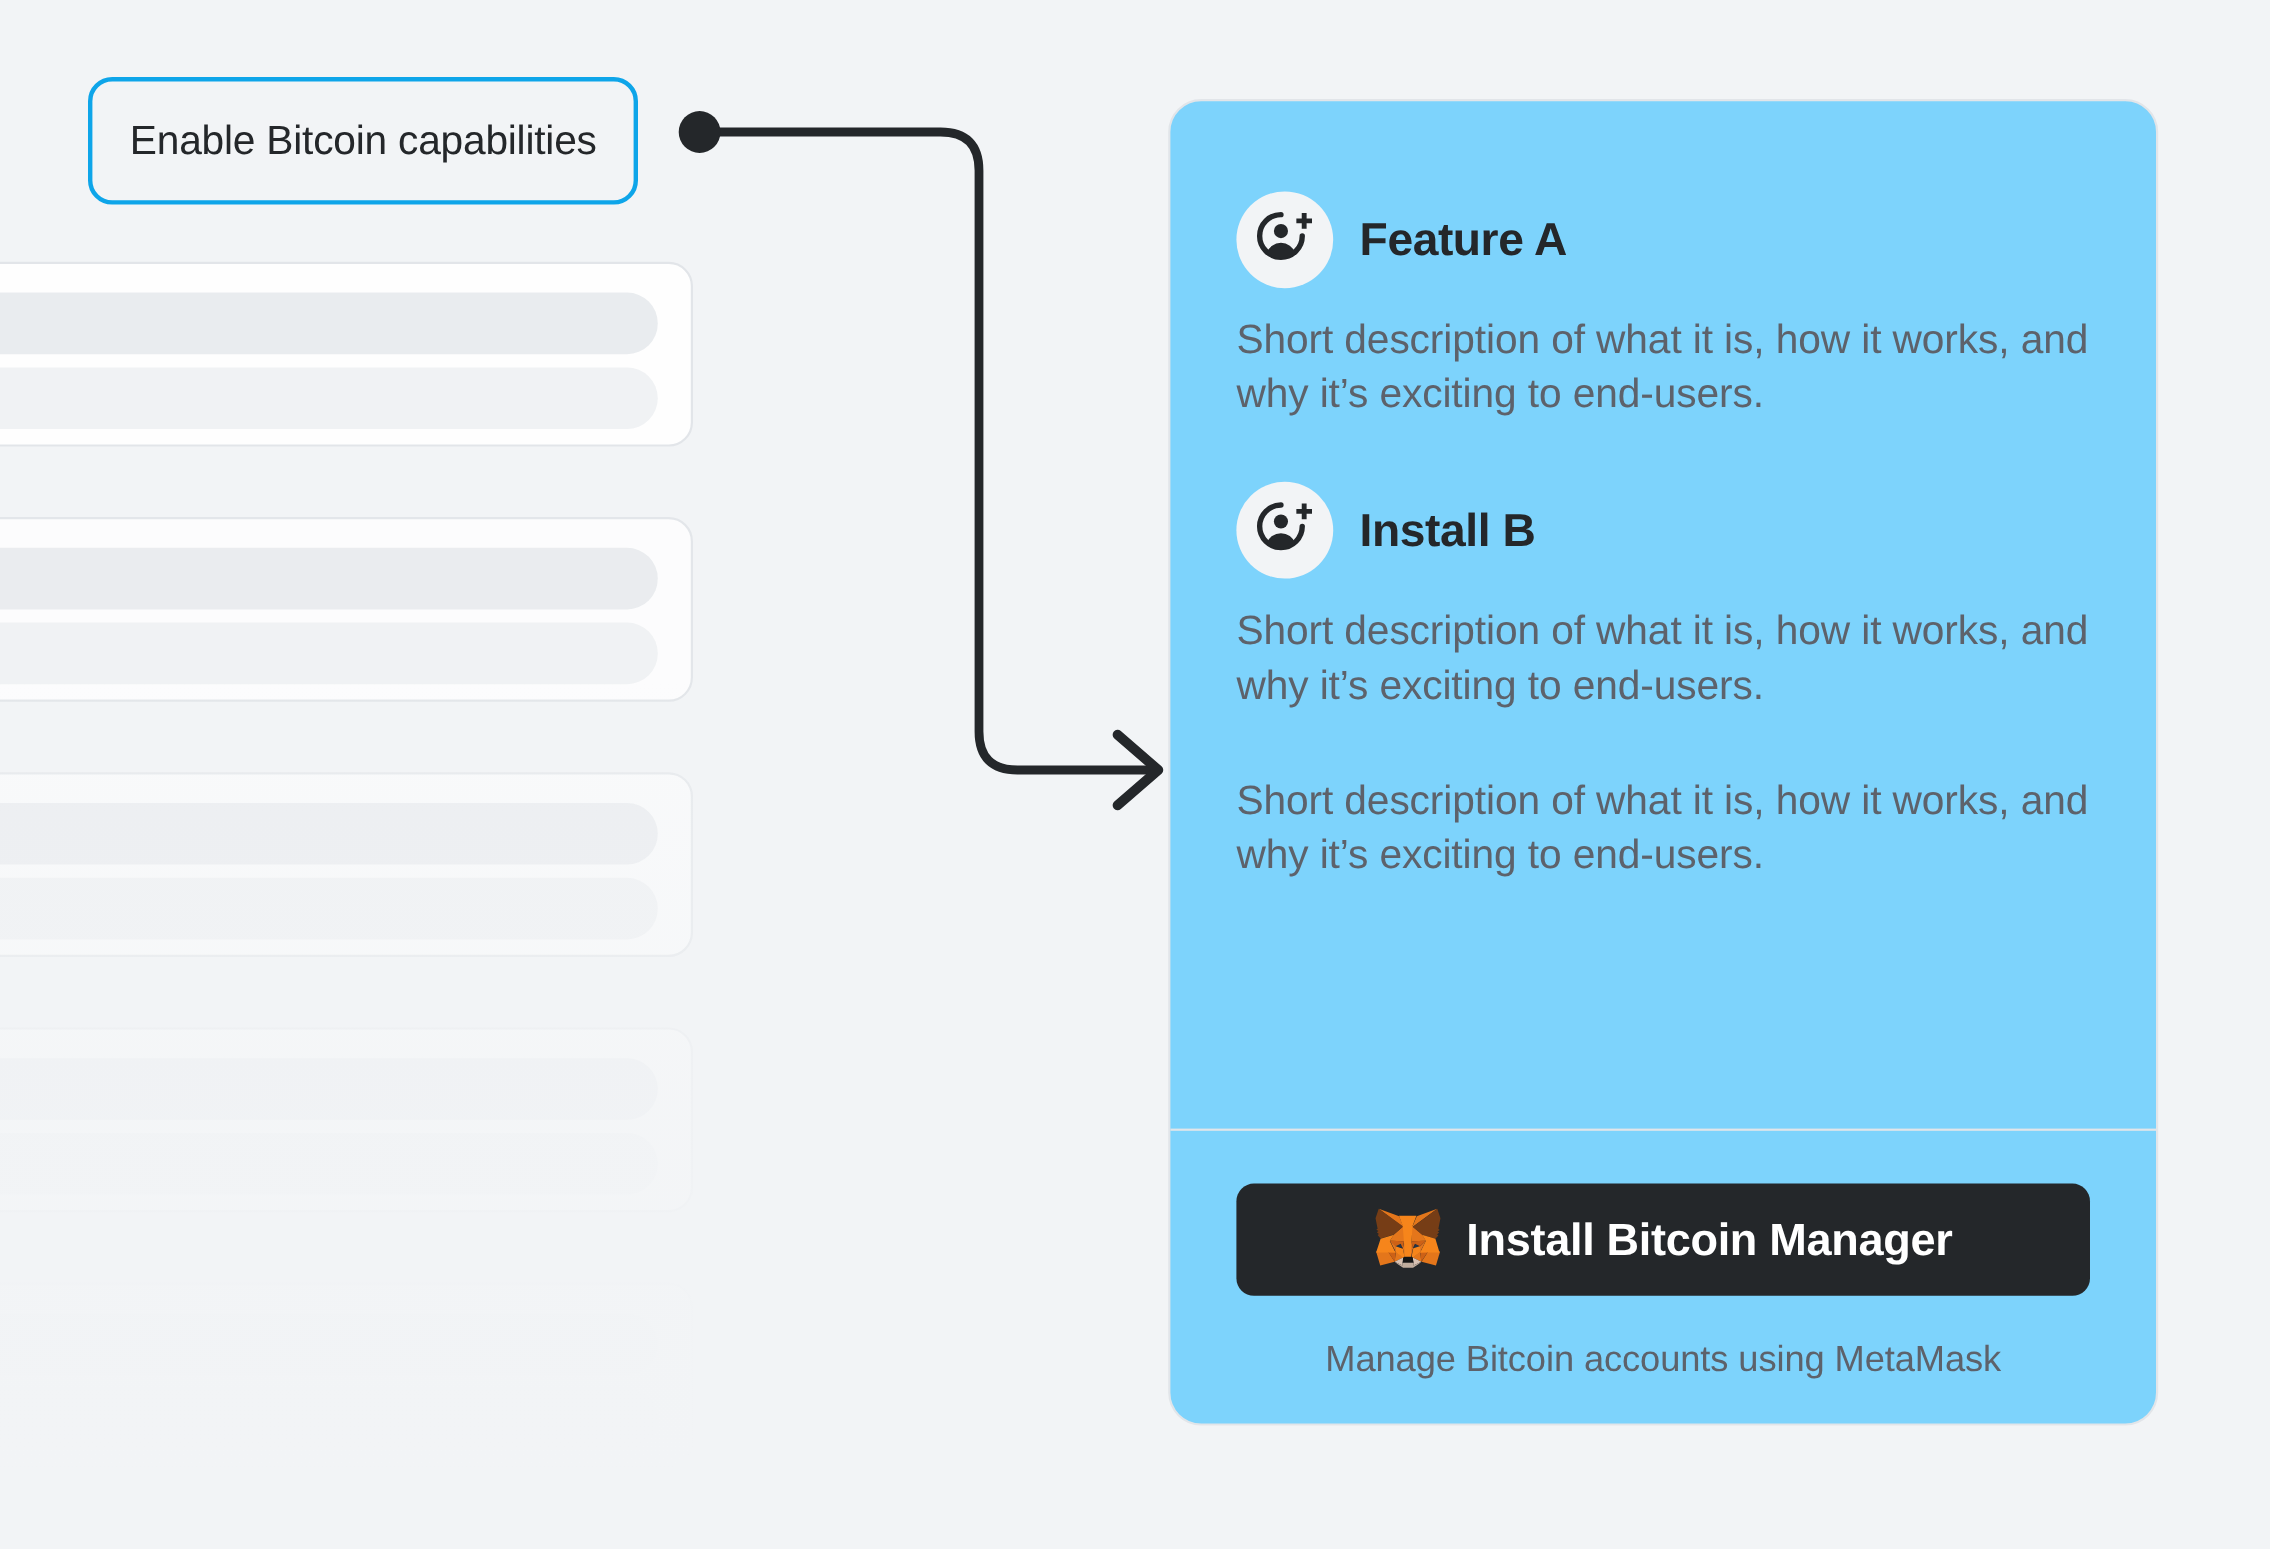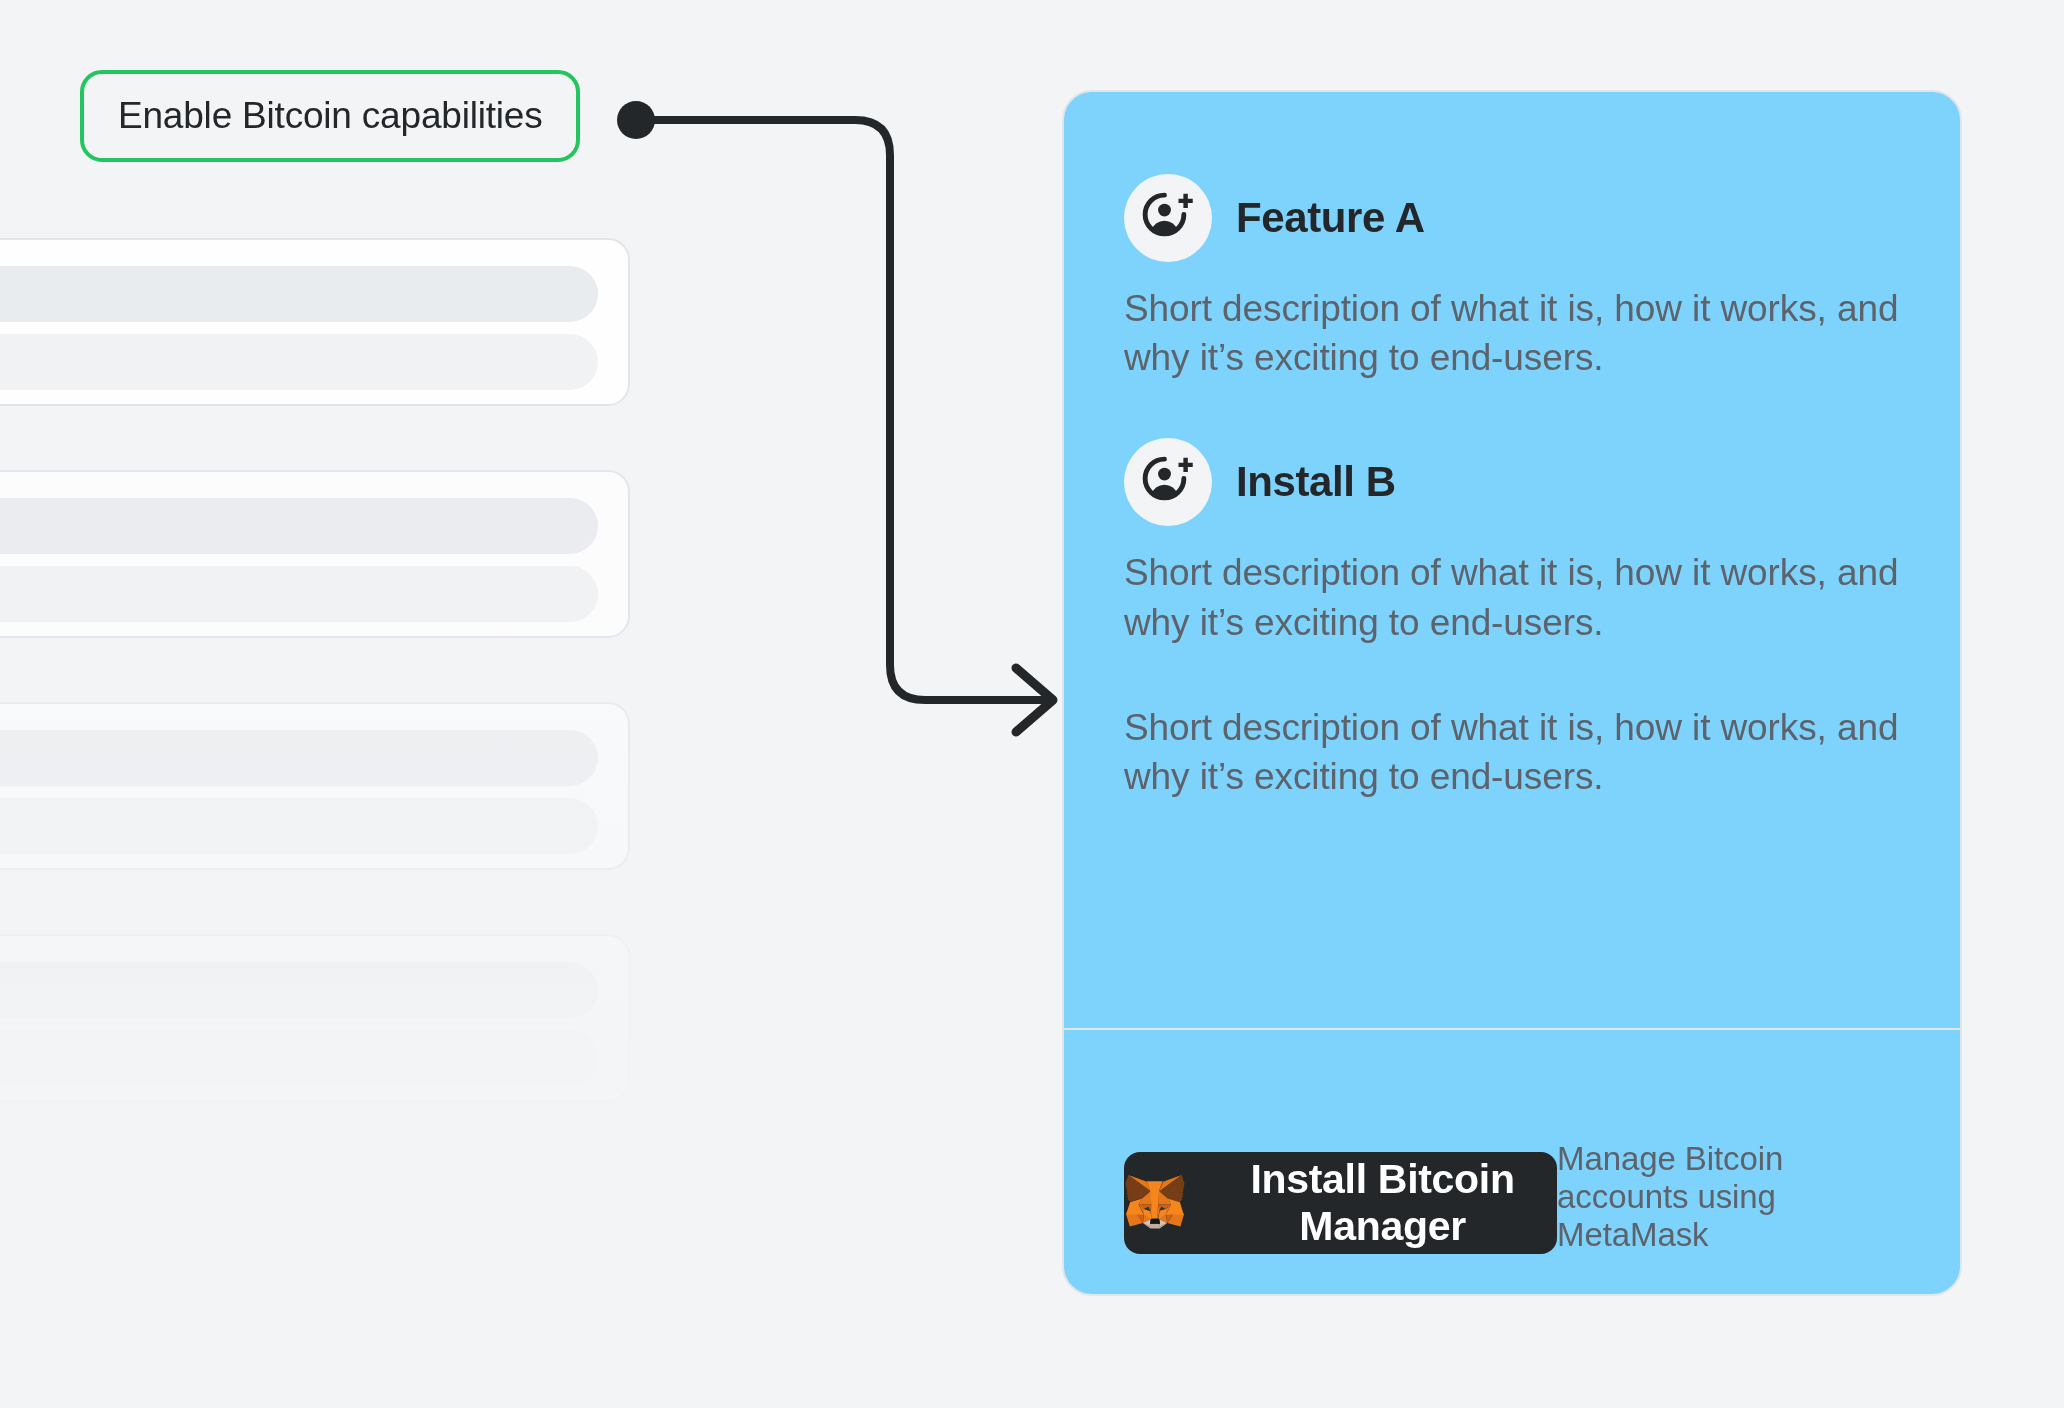--- a/index.html
+++ b/index.html
@@ -74,26 +74,26 @@
         rgba(242,244,246,0.35) 32%,
         rgba(242,244,246,0.78) 62%,
         rgba(242,244,246,1) 92%);
   }
 
   
   #callout-label {
     position: absolute;
     left: 80px;
     top: 70px;
-    height: 92px;
+    height: 116px;
     padding: 0 34px;
     display: flex;
     align-items: center;
     background: #F2F4F6;
-    border: 4px solid #22c55e;
+    border: 4px solid #0ea5e9;
     border-radius: 22px;
     box-sizing: border-box;
     z-index: 6;
   }
   #callout-label-text {
     font-size: 37px;
     font-weight: 500;
     color: #24272A;
     letter-spacing: -0.2px;
     white-space: nowrap;
@@ -164,24 +164,24 @@
     letter-spacing: -0.1px;
   }
 
   
   #card-divider {
     height: 2px;
     background: #E2E5E9;
     margin-top: 48px;
   }
   #install-section {
-    padding: 72px 60px 40px 60px;
-    display: flex;
-    flex-direction: row;
-    align-items: flex-end;
+    padding: 48px 60px 40px 60px;
+    display: flex;
+    flex-direction: column;
+    align-items: center;
   }
   #install-button {
     width: 100%;
     height: 102px;
     background: #24272A;
     border: none;
     border-radius: 16px;
     display: flex;
     align-items: center;
     justify-content: center;

